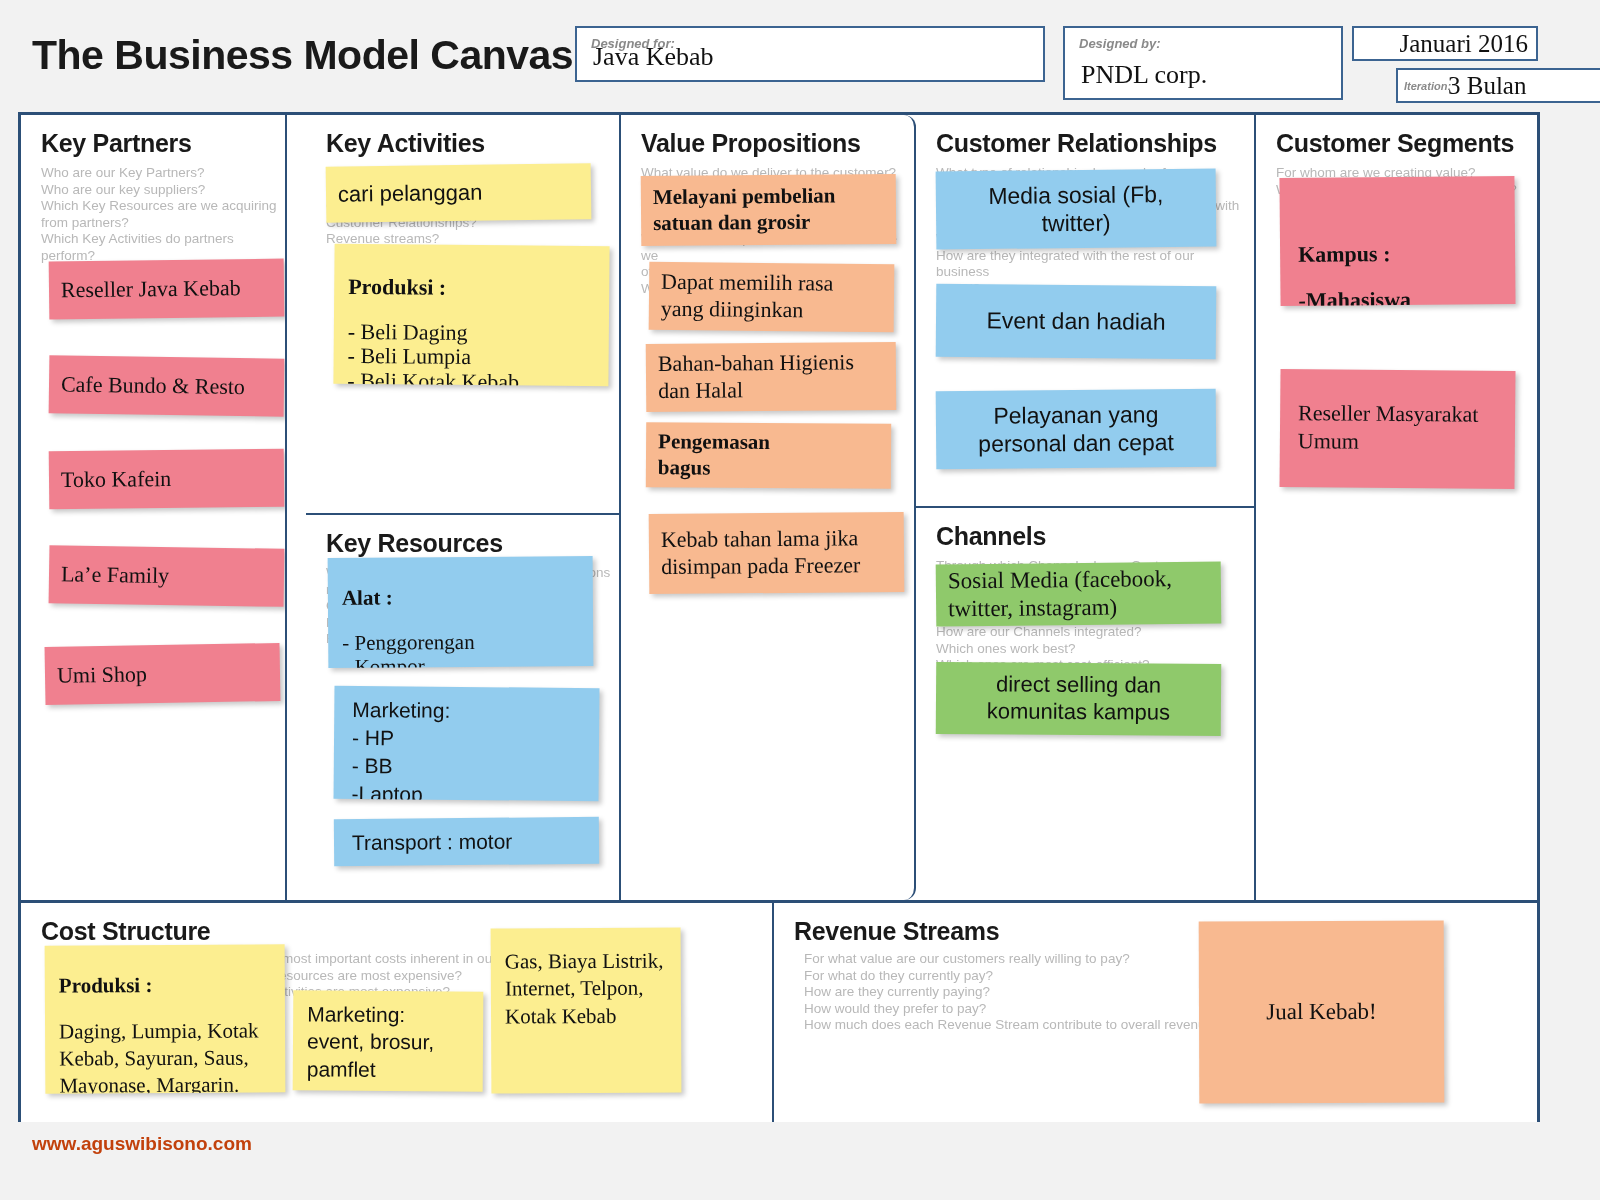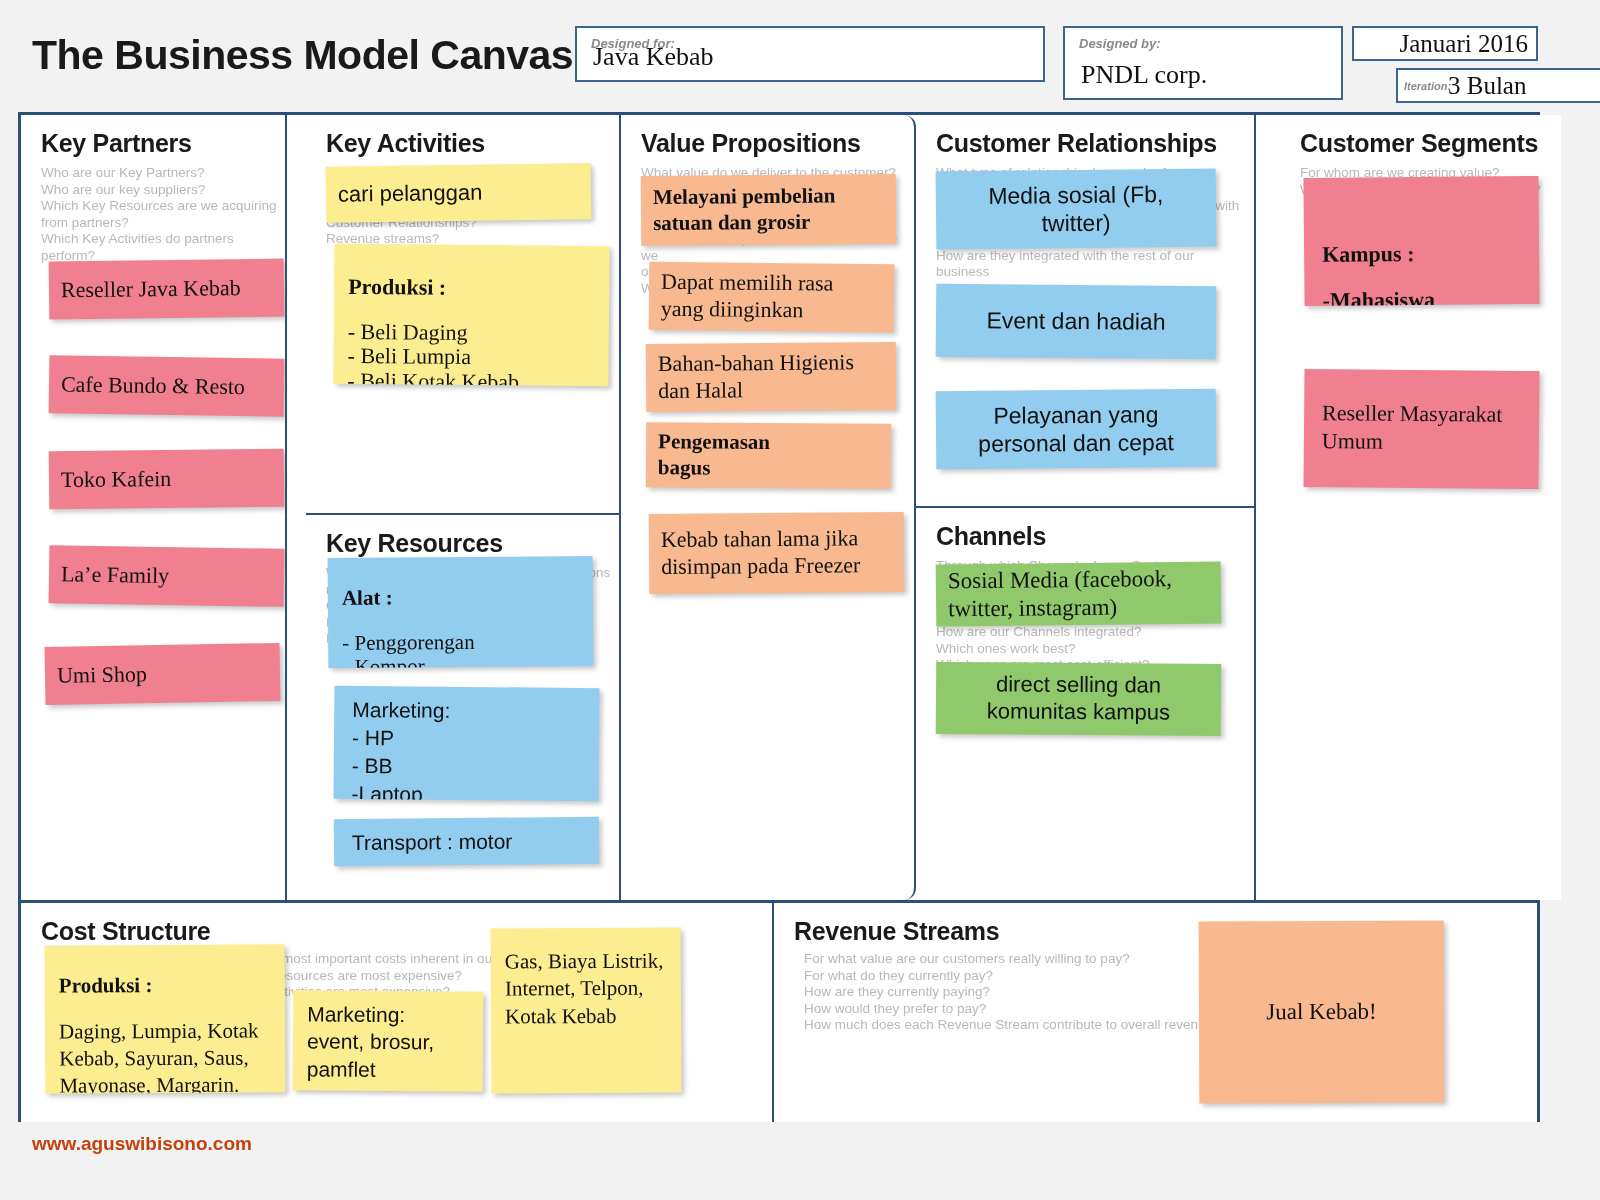--- a/index.html
+++ b/index.html
@@ -68,21 +68,21 @@
     white-space: pre-line;
   }
 
   
   #p-key-partners   { left: 0;    top: 0;   width: 266px;  height: 785px; }
   #p-key-activities { left: 285px;top: 0;   width: 315px;  height: 400px; border-bottom: 2px solid #2c4f77; }
   #p-key-resources  { left: 285px;top: 400px;width: 315px; height: 385px; }
   #p-value-prop     { left: 600px;top: 0;   width: 295px;  height: 785px; border-radius: 12px; }
   #p-cust-rel       { left: 895px;top: 0;   width: 340px;  height: 393px; border-bottom: 2px solid #2c4f77; }
   #p-channels       { left: 895px;top: 393px;width: 340px; height: 392px; }
-  #p-cust-seg       { left: 1235px;top: 0;  width: 281px;  height: 785px; border-right: none; margin-left: 24px; }
+  #p-cust-seg       { left: 1235px;top: 0;  width: 281px;  height: 785px; border-right: none; }
 
   .bottom-row {
     position: absolute; left: 0; top: 785px; width: 1516px; height: 222px;
     border-top: 3px solid #2c4f77;
   }
   #p-cost     { position:absolute; left: 0;    top: 0; width: 753px; height: 219px;
                 border-right: 2px solid #2c4f77; background:#fff; overflow:hidden; }
   #p-revenue  { position:absolute; left: 753px;top: 0; width: 763px; height: 219px;
                 background:#fff; overflow:hidden; }
 

